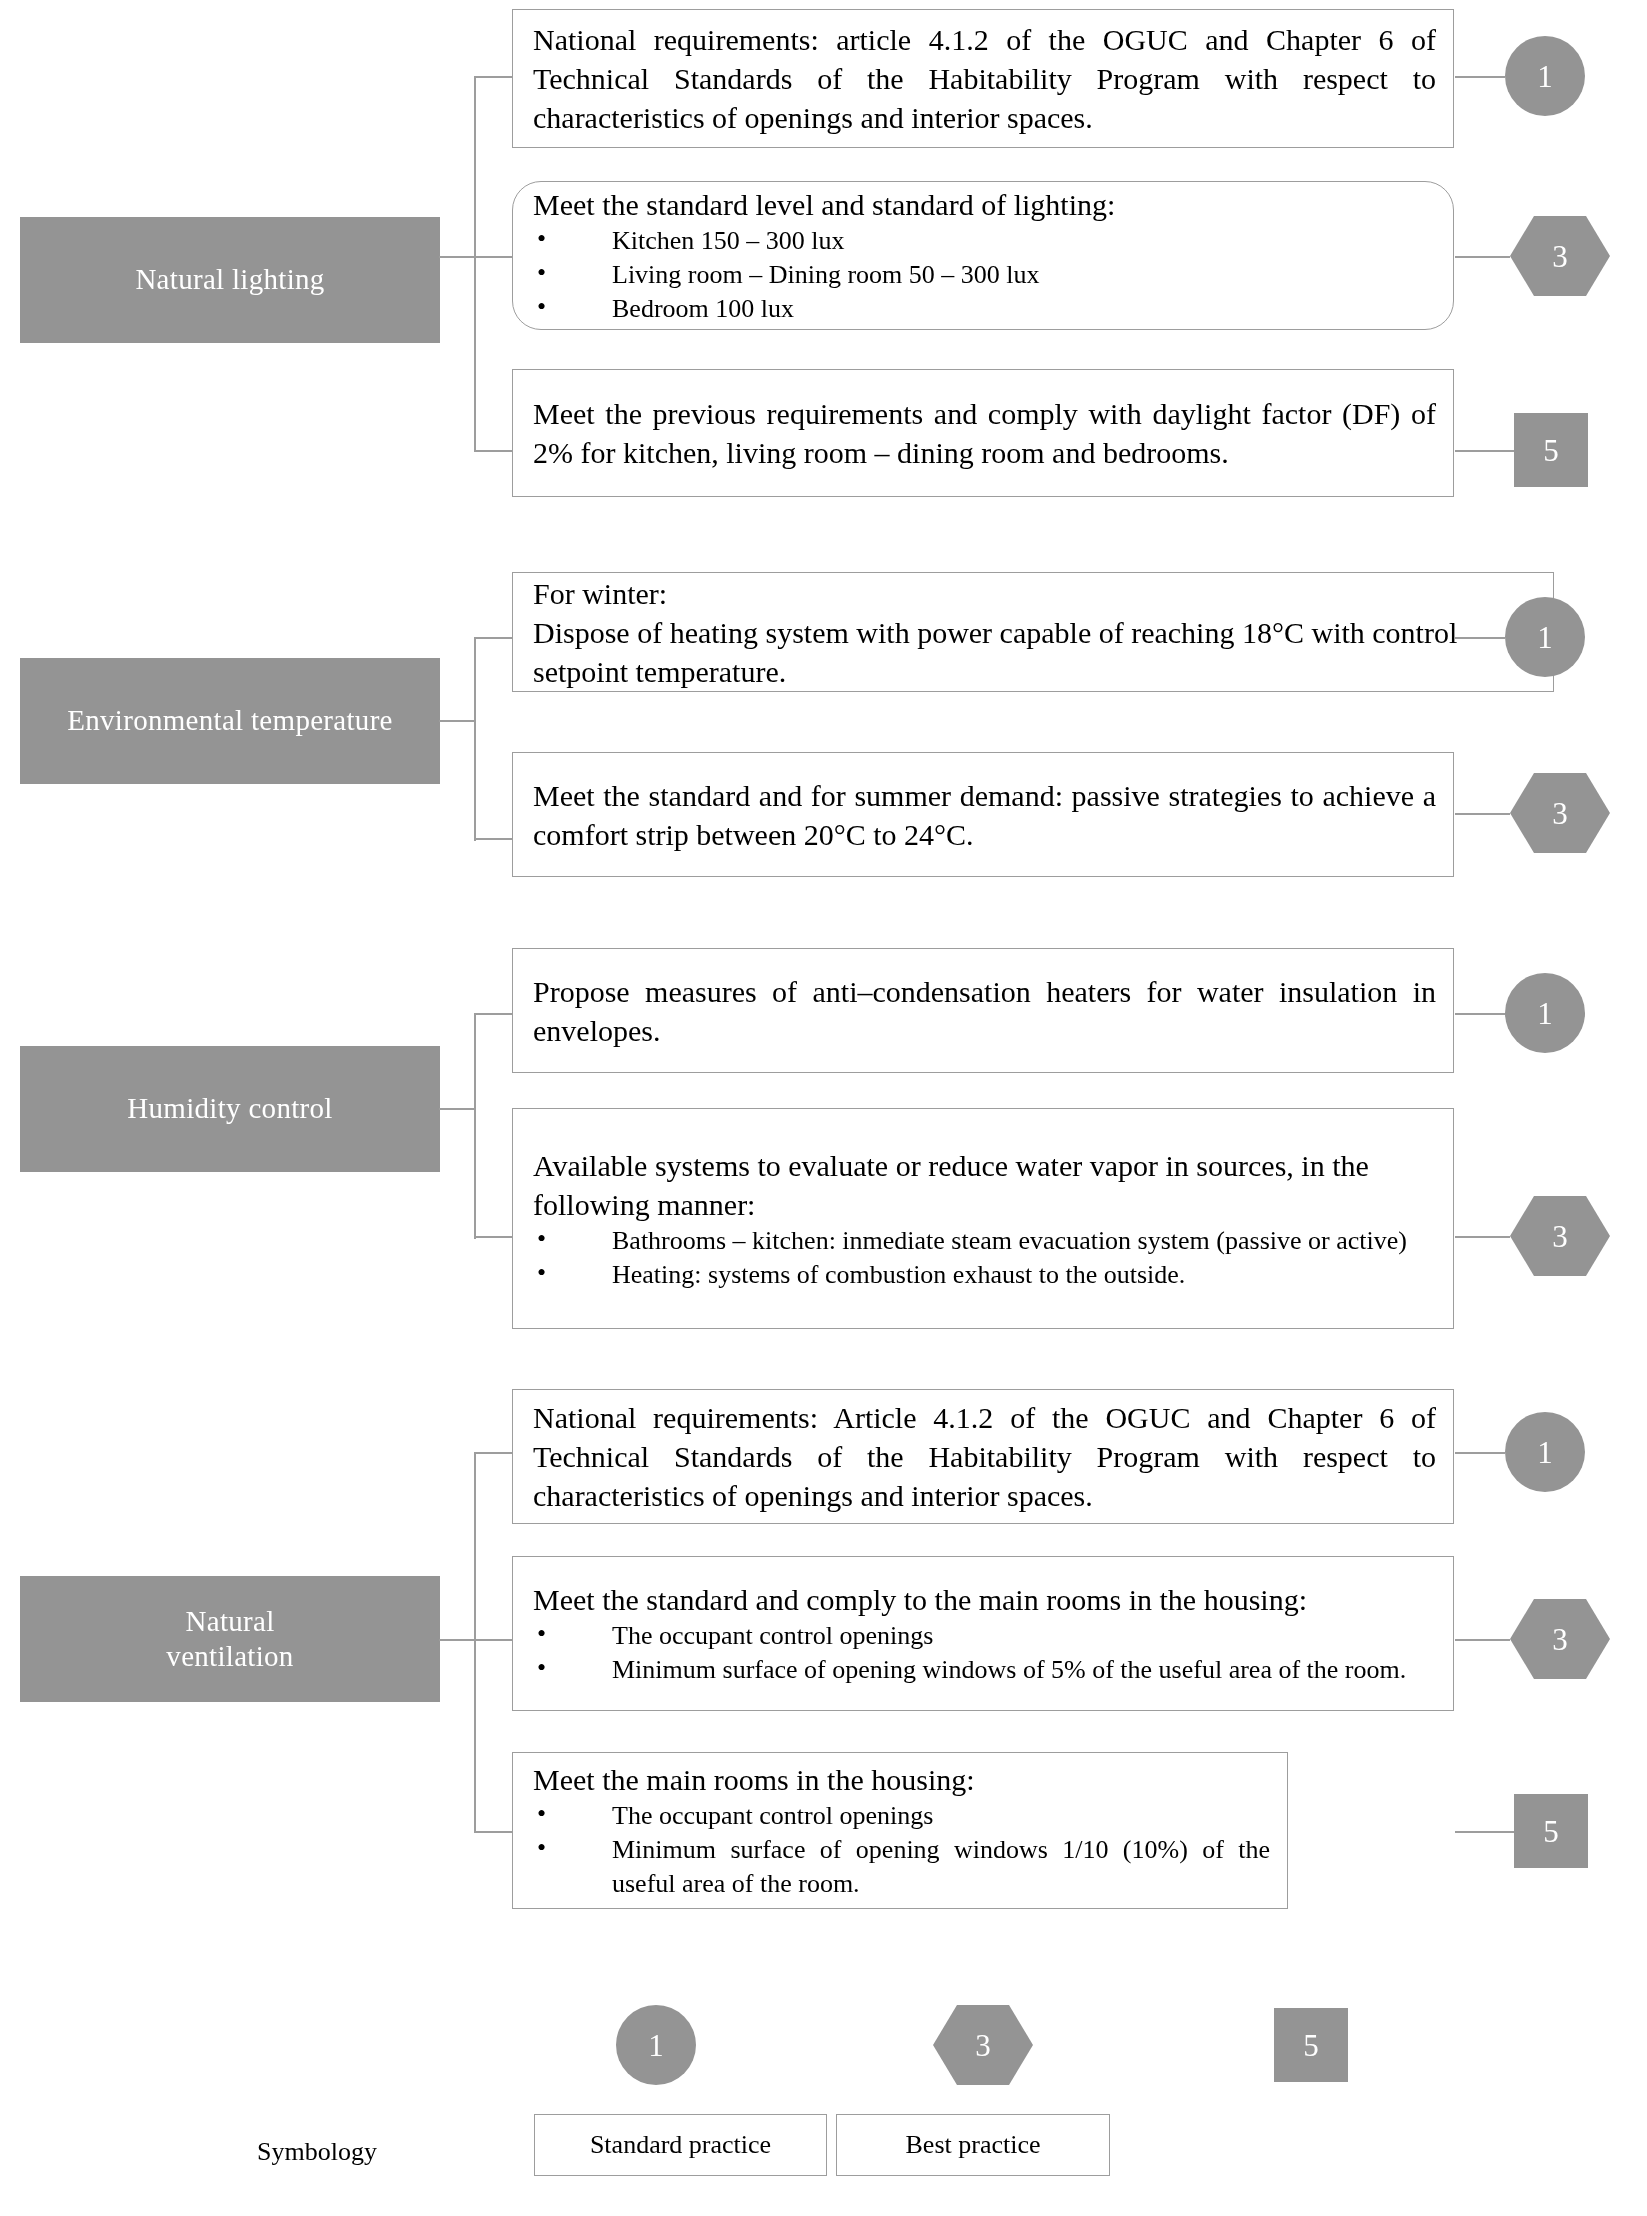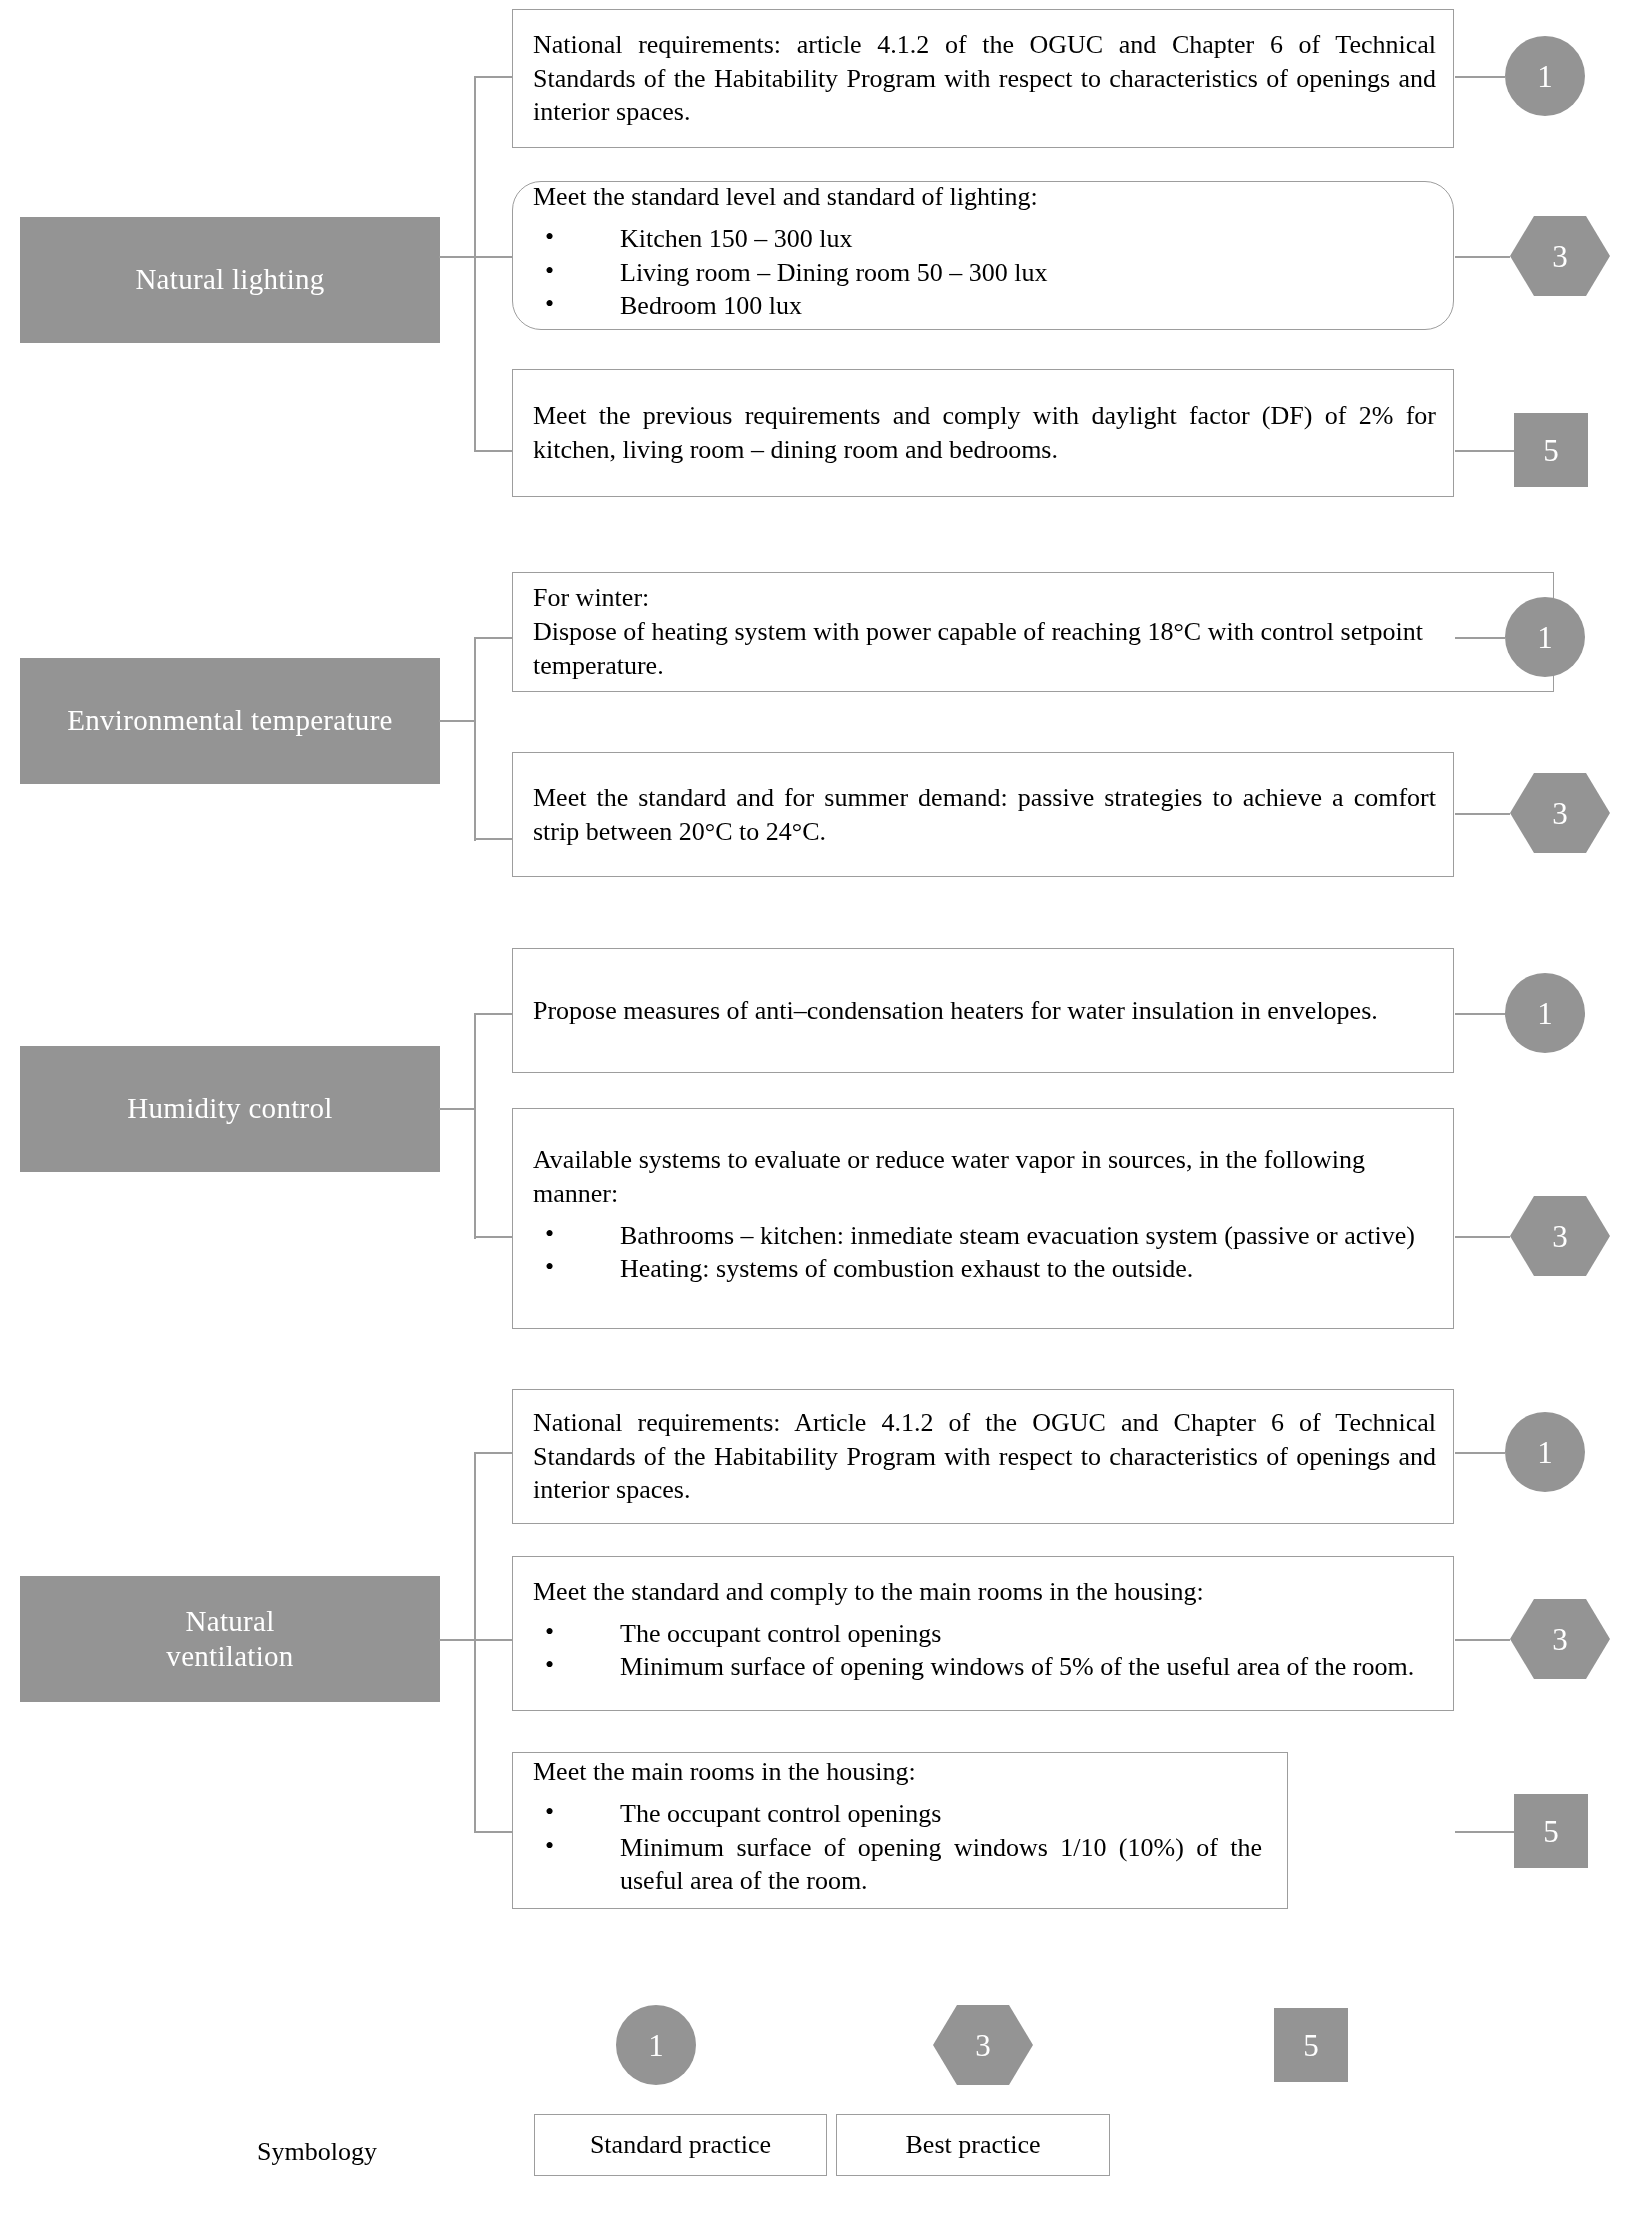--- a/index.html
+++ b/index.html
@@ -43,30 +43,30 @@
   
   .req-box {
     background: #ffffff;
     border: 1.5px solid #9d9d9d;
     display: flex;
     flex-direction: column;
     justify-content: center;
     padding: 8px 17px 8px 20px;
   }
   .req-text {
-    font-size: 26px;
+    font-size: 30px;
     line-height: 1.30;
     text-align: justify;
     text-justify: inter-word;
   }
   .req-text.nojust { text-align: left; }
 
   .bullets {
     list-style: none;
-    margin: 8px;
+    margin: 0;
     padding: 0;
   }
   .bullets li {
     font-size: 26px;
     line-height: 1.30;
     position: relative;
     padding-left: 79px;
     margin: 0;
     text-align: left;
   }

